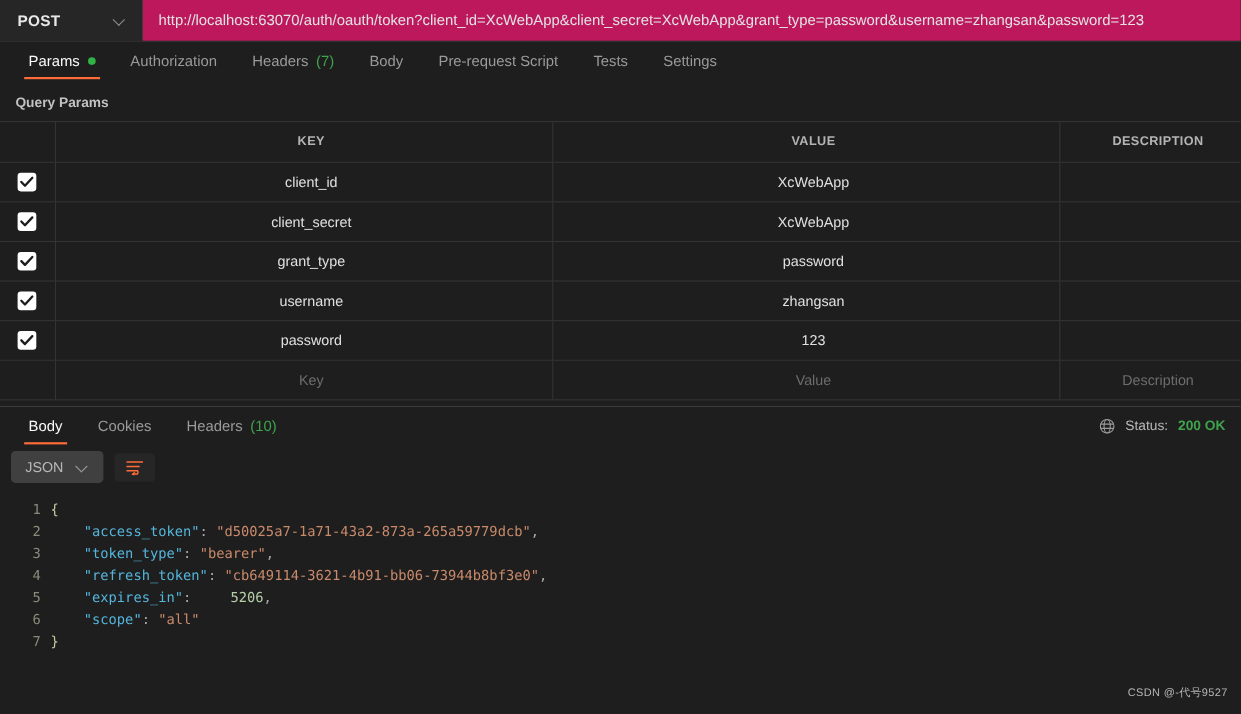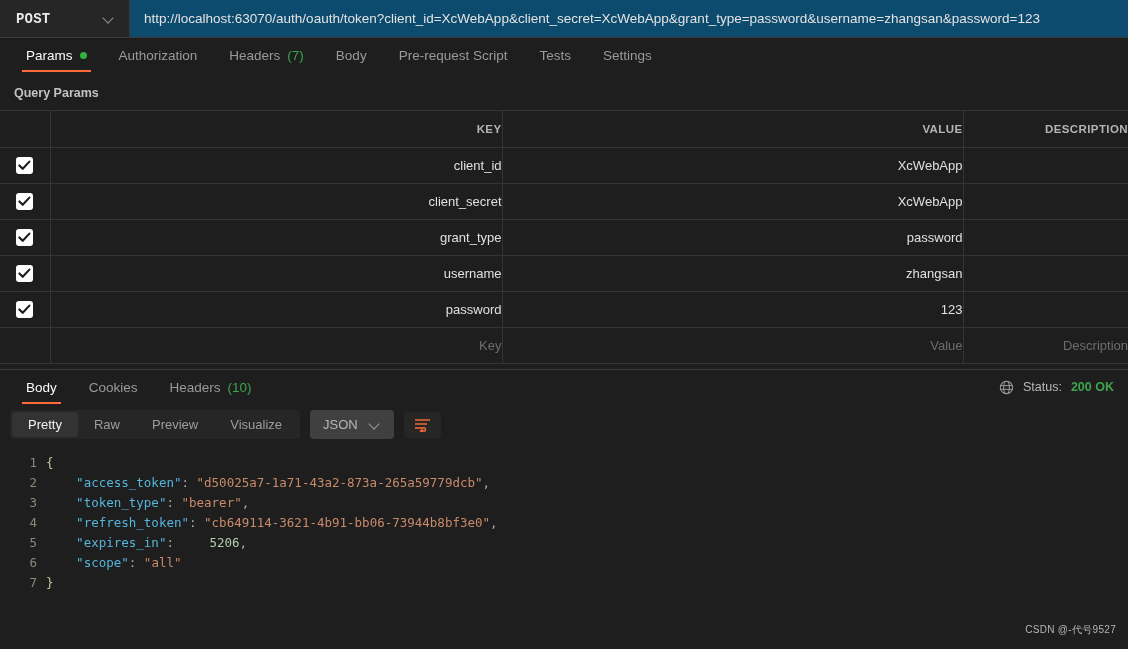--- a/index.html
+++ b/index.html
@@ -19,37 +19,36 @@
     background: #262626;
     border-bottom: 1px solid #3a3a3a;
   }
   .method-select {
     width: 130px; flex: 0 0 130px;
     display: flex; align-items: center; justify-content: space-between;
     padding: 0 14px 0 16px;
     border-right: 1px solid #3a3a3a;
     background: #262626;
     cursor: pointer;
-    font-family: Liberation Mono, monospace;
   }
   .method-label { font-size: 14px; font-weight: bold; color: #e8e8e8; letter-spacing: .2px; }
   .chev { display:inline-block; width: 11px; height: 11px; position: relative; opacity: .65; }
   .chev::before {
     content:""; position:absolute; left:0; top:1px;
     width: 7px; height: 7px;
     border-right: 1.6px solid #c6c6c6; border-bottom: 1.6px solid #c6c6c6;
     transform: rotate(45deg);
   }
   .url-input {
     flex: 1 1 auto;
     display: flex; align-items: center;
     padding: 0 14px;
     font-size: 13.5px;
     color: #e3e3e3;
-    background: #0c4a6e;
+    background: #be185d;
     white-space: nowrap; overflow: hidden;
     cursor: text;
   }
 
   
   .req-tabs {
     display: flex; align-items: flex-end;
     height: 34px;
     padding: 0 10px;
     background: #1e1e1e;
@@ -83,21 +82,21 @@
   .ptable { width: 100%; border-collapse: collapse; table-layout: fixed; }
   .ptable col.c-check { width: 50px; }
   .ptable col.c-key   { width: 452px; }
   .ptable col.c-val   { width: 461px; }
   .ptable col.c-desc  { width: 165px; }
   .ptable th, .ptable td {
     border-top: 1px solid #343434;
     border-bottom: 1px solid #343434;
     border-right: 1px solid #343434;
     height: 36px;
-    text-align: right;
+    text-align: center;
     vertical-align: middle;
     font-weight: normal;
   }
   .ptable th:first-child, .ptable td:first-child { border-right: 1px solid #343434; }
   .ptable td:last-child, .ptable th:last-child { border-right: none; }
   .ptable th {
     font-size: 11.5px; color: #b4b4b4; font-weight: 600;
     letter-spacing: .4px;
     padding-left: 14px;
     height: 37px;
@@ -328,26 +327,20 @@
       <ellipse cx="8" cy="8" rx="3" ry="6.6" fill="none" stroke="#b9b9b9" stroke-width="1.1"></ellipse>
       <line x1="1.5" y1="6" x2="14.5" y2="6" stroke="#b9b9b9" stroke-width="1.1"></line>
       <line x1="1.5" y1="10" x2="14.5" y2="10" stroke="#b9b9b9" stroke-width="1.1"></line>
     </svg>
     <span>Status:</span>
     <span class="ok">200 OK</span>
   </div>
 </div>
 
 <div class="fmt-bar">
-  <div class="seg" id="fmt-tabs">
-      <div class="sgi active">Pretty</div>
-      <div class="sgi">Raw</div>
-      <div class="sgi">Preview</div>
-      <div class="sgi">Visualize</div>
-    </div>
   <div class="json-sel">
     <span>JSON</span>
     <span class="chev"></span>
   </div>
   <div class="wrap-btn">
     <svg width="17" height="14" viewBox="0 0 17 14">
       <line x1="1" y1="2" x2="16" y2="2" stroke="#ff6c37" stroke-width="1.4"></line>
       <line x1="1" y1="6" x2="13" y2="6" stroke="#ff6c37" stroke-width="1.4"></line>
       <path d="M1 10 H11 a2.4 2.4 0 0 1 0 3 H7" fill="none" stroke="#ff6c37" stroke-width="1.4"></path>
       <path d="M8.6 11.3 L6.6 13 L8.6 14.4" fill="none" stroke="#ff6c37" stroke-width="1.4"></path>

